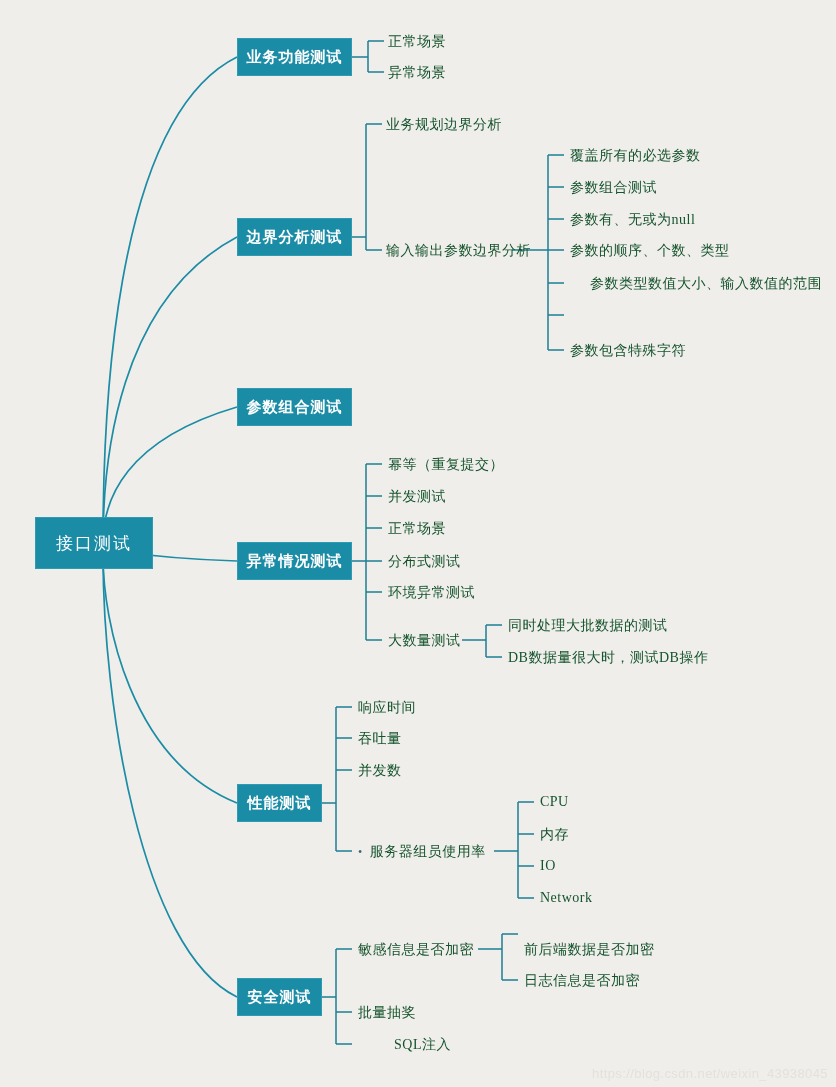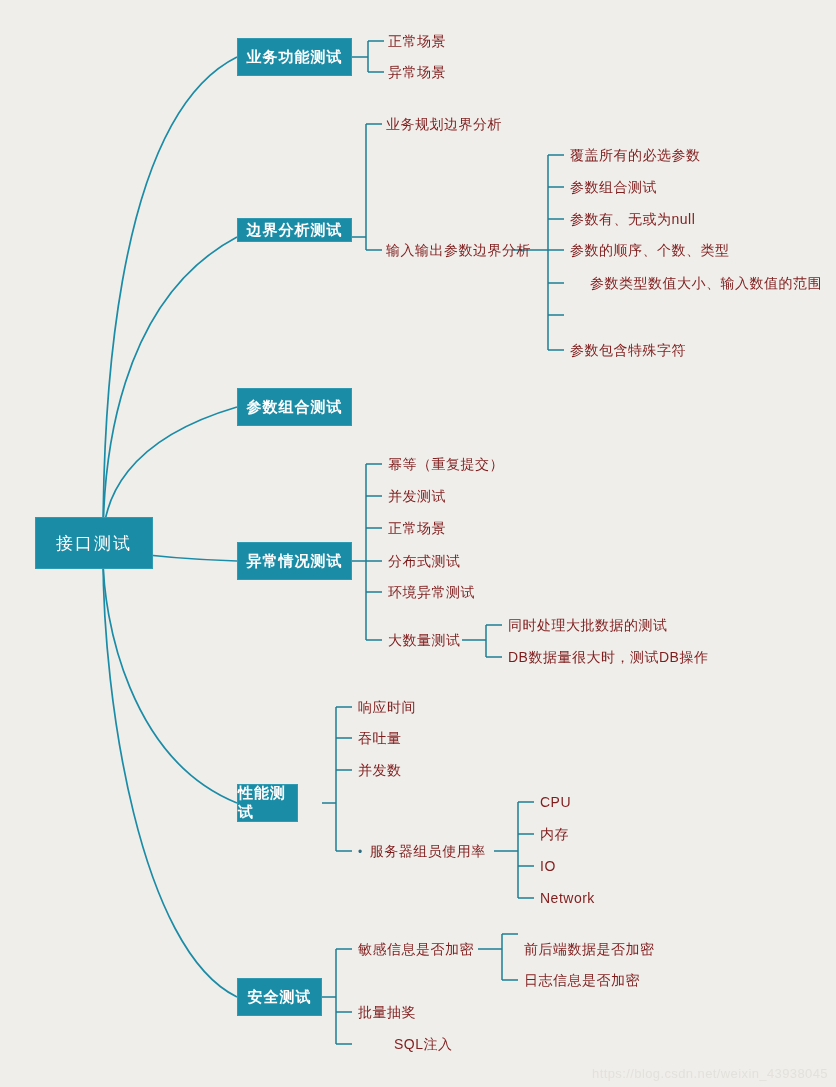--- a/index.html
+++ b/index.html
@@ -35,24 +35,25 @@
     box-sizing: border-box;
     border: 1px solid #2f9bb2;
   }
   .node.root {
     font-size: 17px;
     letter-spacing: 2px;
     font-weight: normal;
   }
   .leaf {
     position: absolute;
-    color: #7f1d1d;
+    color: #14532d;
     font-size: 14px;
     white-space: nowrap;
     letter-spacing: 0.5px;
+    font-family: Liberation Serif, serif;
   }
   .leaf.bulleted::before {
     content: "\2022";
     display: inline-block;
     margin-right: 7px;
     font-size: 12px;
     color: #2e6b7f;
     vertical-align: middle;
   }
   .watermark {
@@ -147,21 +148,21 @@
   <div class="node root" style="left:35px; top:517px; width:118px; height:52px;">
     <span>接口测试</span>
   </div>
 
   <div class="node" style="left:237px; top:38px; width:115px; height:38px;">
     <span>业务功能测试</span>
   </div>
   <div class="leaf" style="left:388px; top:33px;">正常场景</div>
   <div class="leaf" style="left:388px; top:64px;">异常场景</div>
 
-  <div class="node" style="left:237px; top:218px; width:115px; height:24px;justify-content:center;">
+  <div class="node" style="left:237px; top:218px; width:115px; height:38px;justify-content:center;">
     <span>边界分析测试</span>
   </div>
   <div class="leaf" style="left:386px; top:116px;">业务规划边界分析</div>
   <div class="leaf" style="left:386px; top:242px;">输入输出参数边界分析</div>
 
   <div class="leaf" style="left:570px; top:147px;">覆盖所有的必选参数</div>
   <div class="leaf" style="left:570px; top:179px;">参数组合测试</div>
   <div class="leaf" style="left:570px; top:211px;">参数有、无或为null</div>
   <div class="leaf" style="left:570px; top:242px;">参数的顺序、个数、类型</div>
   <div class="leaf" style="left:570px; top:275px;margin-left:20px;">参数类型数值大小、输入数值的范围</div>
@@ -176,21 +177,21 @@
   </div>
   <div class="leaf" style="left:388px; top:456px;">幂等（重复提交）</div>
   <div class="leaf" style="left:388px; top:488px;">并发测试</div>
   <div class="leaf" style="left:388px; top:520px;">正常场景</div>
   <div class="leaf" style="left:388px; top:553px;">分布式测试</div>
   <div class="leaf" style="left:388px; top:584px;">环境异常测试</div>
   <div class="leaf" style="left:388px; top:632px;">大数量测试</div>
   <div class="leaf" style="left:508px; top:617px;">同时处理大批数据的测试</div>
   <div class="leaf" style="left:508px; top:649px;">DB数据量很大时，测试DB操作</div>
 
-  <div class="node" style="left:237px; top:784px; width:61px; height:38px;">
+  <div class="node" style="left:237px; top:784px; width:85px; height:38px;">
     <span>性能测试</span>
   </div>
   <div class="leaf" style="left:358px; top:699px;">响应时间</div>
   <div class="leaf" style="left:358px; top:730px;">吞吐量</div>
   <div class="leaf" style="left:358px; top:762px;">并发数</div>
   <div class="leaf bulleted" style="left:358px; top:843px;">服务器组员使用率</div>
   <div class="leaf" style="left:540px; top:794px;">CPU</div>
   <div class="leaf" style="left:540px; top:826px;">内存</div>
   <div class="leaf" style="left:540px; top:858px;">IO</div>
   <div class="leaf" style="left:540px; top:890px;">Network</div>

